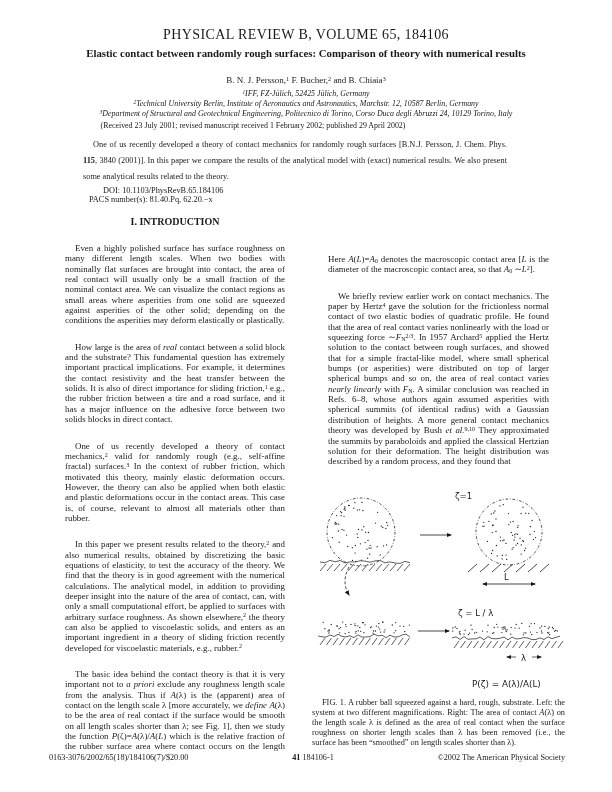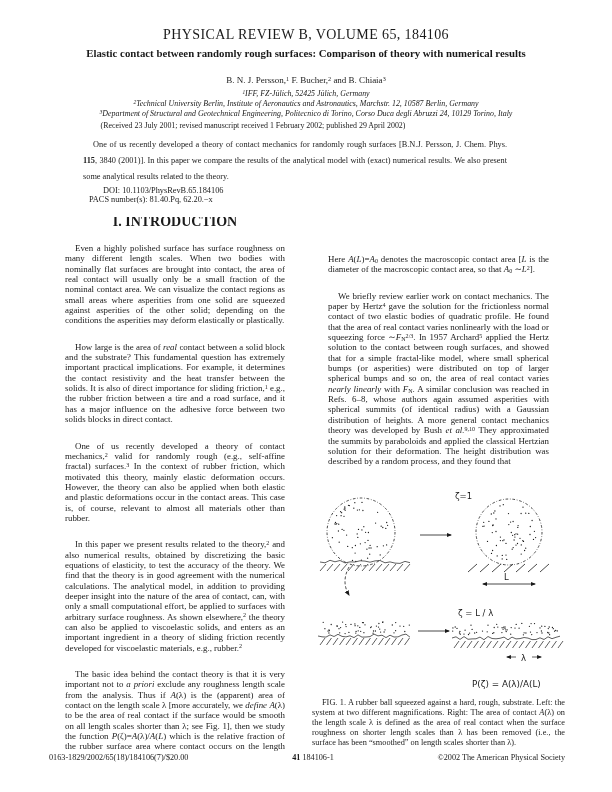--- a/index.html
+++ b/index.html
@@ -41,21 +41,21 @@
   .doirow .doi{padding-left:14px}
   .doirow .pacs{padding-right:40px}
   .col{
     position:absolute;font-size:8.9px;line-height:10.35px;text-align:justify;
   }
   .col p{margin:16px;text-indent:10px;}
   .col p.noindent{text-indent:0;}
   .leftcol{top:217px;left:49px;width:252px;height:535px;overflow:hidden;}
   .rightcol{top:238px;left:312px;width:253px;height:514px;overflow:hidden;}
   .secheading{
-    font-size:14px;font-weight:bold;text-align:center;margin:0 0 10px 0;
+    font-size:10px;font-weight:bold;text-align:center;margin:0 0 10px 0;
     line-height:10px;
   }
   sup{font-size:0.68em;line-height:0;vertical-align:baseline;position:relative;top:-0.38em;}
   sub{font-size:0.68em;line-height:0;vertical-align:baseline;position:relative;top:0.18em;}
   .fig{display:block;margin:2px 0 0 0;}
   .fig text{font-family:"DejaVu Sans", sans-serif;font-size:8.5px;fill:#1a1a1a;}
   .fig .peq{font-size:8.8px;}
   .caption{
     font-size:8.3px;line-height:10.2px;text-align:justify;text-indent:10px;
     margin-top:5px;
@@ -439,18 +439,18 @@
       <text x="209" y="178">λ</text>
       <line x1="220" y1="174" x2="229" y2="174" stroke="#1a1a1a" stroke-width="0.7" marker-end="url(#ah)"></line>
 
       <text class="peq" x="160" y="204">P(ζ) = A(λ)/A(L)</text>
     </svg>
 
     <div class="caption">FIG. 1. A rubber ball squeezed against a hard, rough, substrate. Left: the system at two different magnifications. Right: The area of contact <i>A</i>(λ) on the length scale λ is defined as the area of real contact when the surface roughness on shorter length scales than λ has been removed (i.e., the surface has been “smoothed” on length scales shorter than λ).</div>
   </div>
 
   <div class="footer">
-    <span>0163-1829/2002/65(18)/184106(7)/$20.00</span>
+    <span>0163-3076/2002/65(18)/184106(7)/$20.00</span>
     <span><b>41</b> 184106-1</span>
     <span>©2002 The American Physical Society</span>
   </div>
 
 </div>
 
 </body></html>

